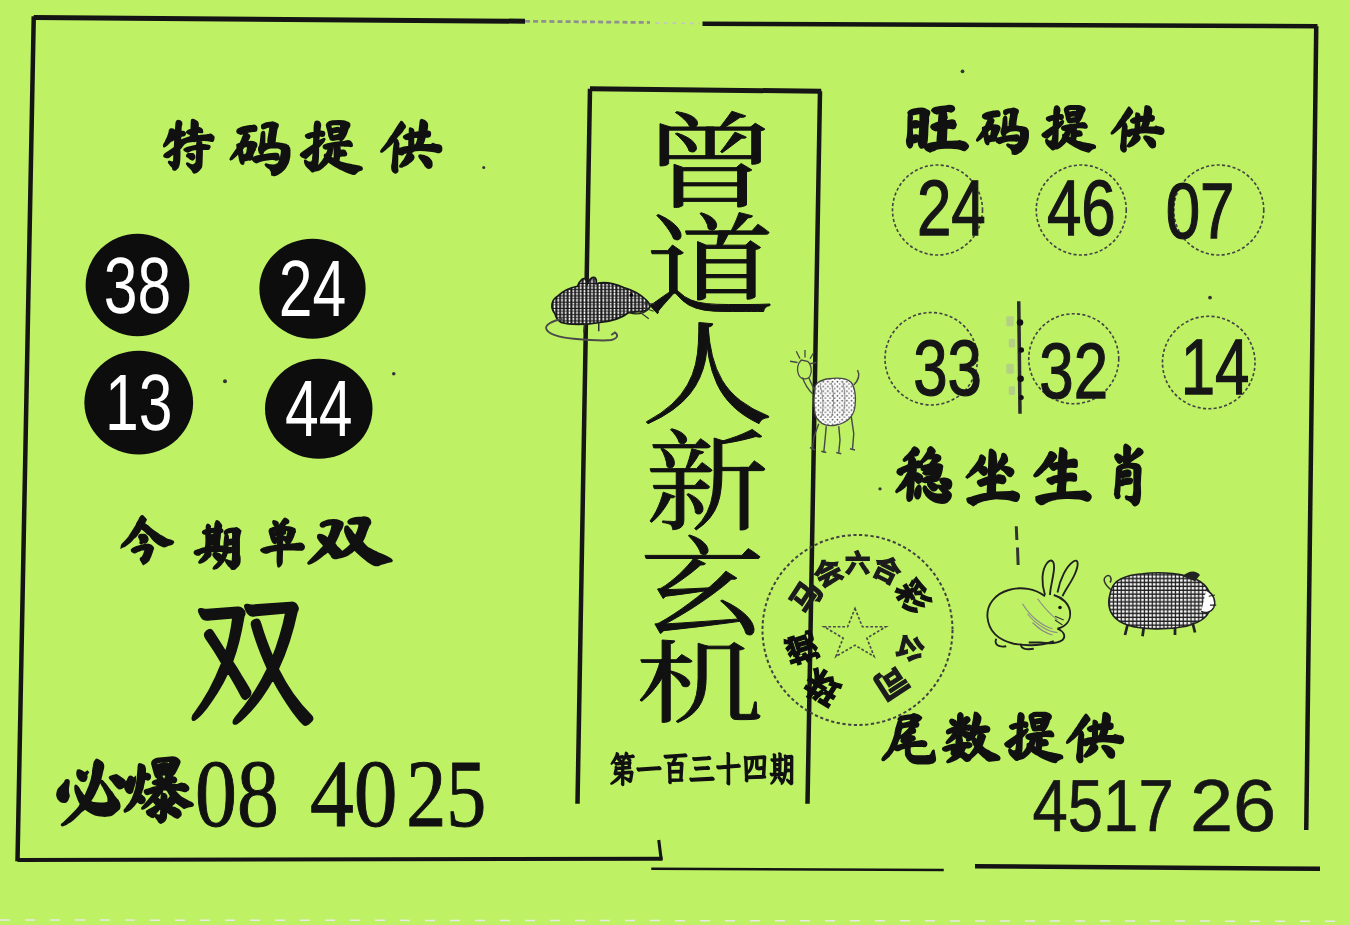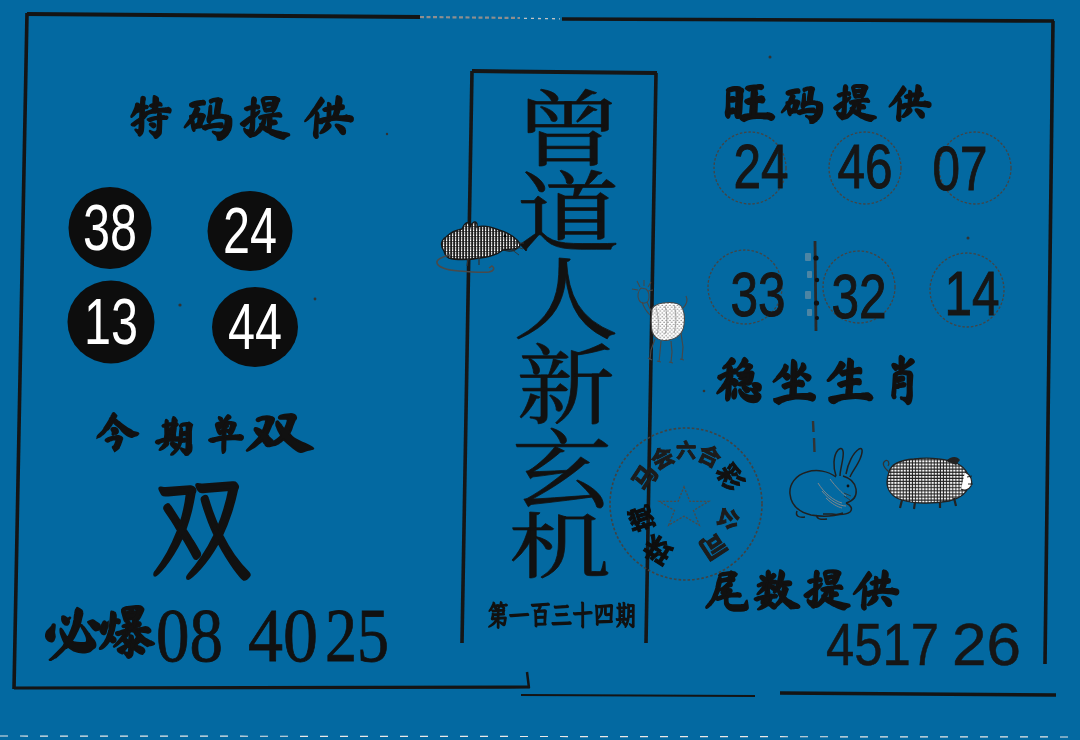--- a/index.html
+++ b/index.html
@@ -1,14 +1,14 @@
 <!DOCTYPE html>
 <html><head><meta charset="utf-8"><style>
 html,body{margin:0;padding:0;background:#fff;}
-#pg{position:relative;width:1080px;height:740px;background:#0369a1;overflow:hidden;}
+#pg{position:relative;width:1080px;height:740px;background:#bef264;overflow:hidden;}
 </style></head><body>
 <div id="pg"><svg width="1080" height="740" viewBox="0 0 1080 740">
       <defs>
 <pattern id="hatch" width="3.0" height="5" patternUnits="userSpaceOnUse">
  <rect width="3.0" height="5" fill="#fff"></rect>
  <path d="M1.1,0 V5" stroke="#161616" stroke-width="1.7"></path>
  <path d="M0,1.7 H3" stroke="#161616" stroke-width="0.8"></path>
  <path d="M0,3.9 H3" stroke="#161616" stroke-width="0.5"></path>
 </pattern>
 <pattern id="hatch2" width="3.1" height="3.1" patternUnits="userSpaceOnUse">

